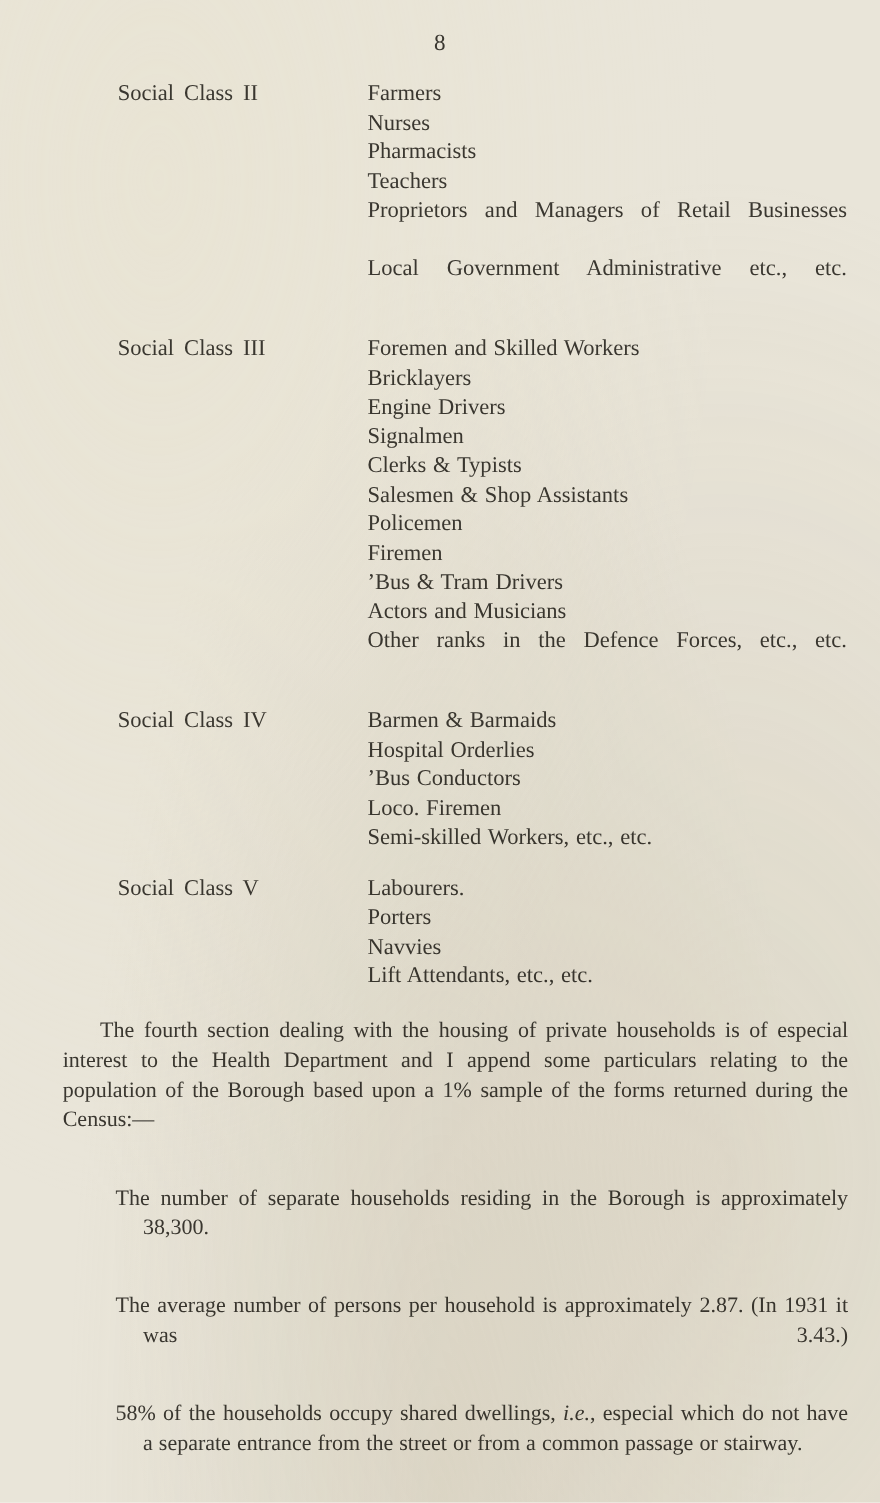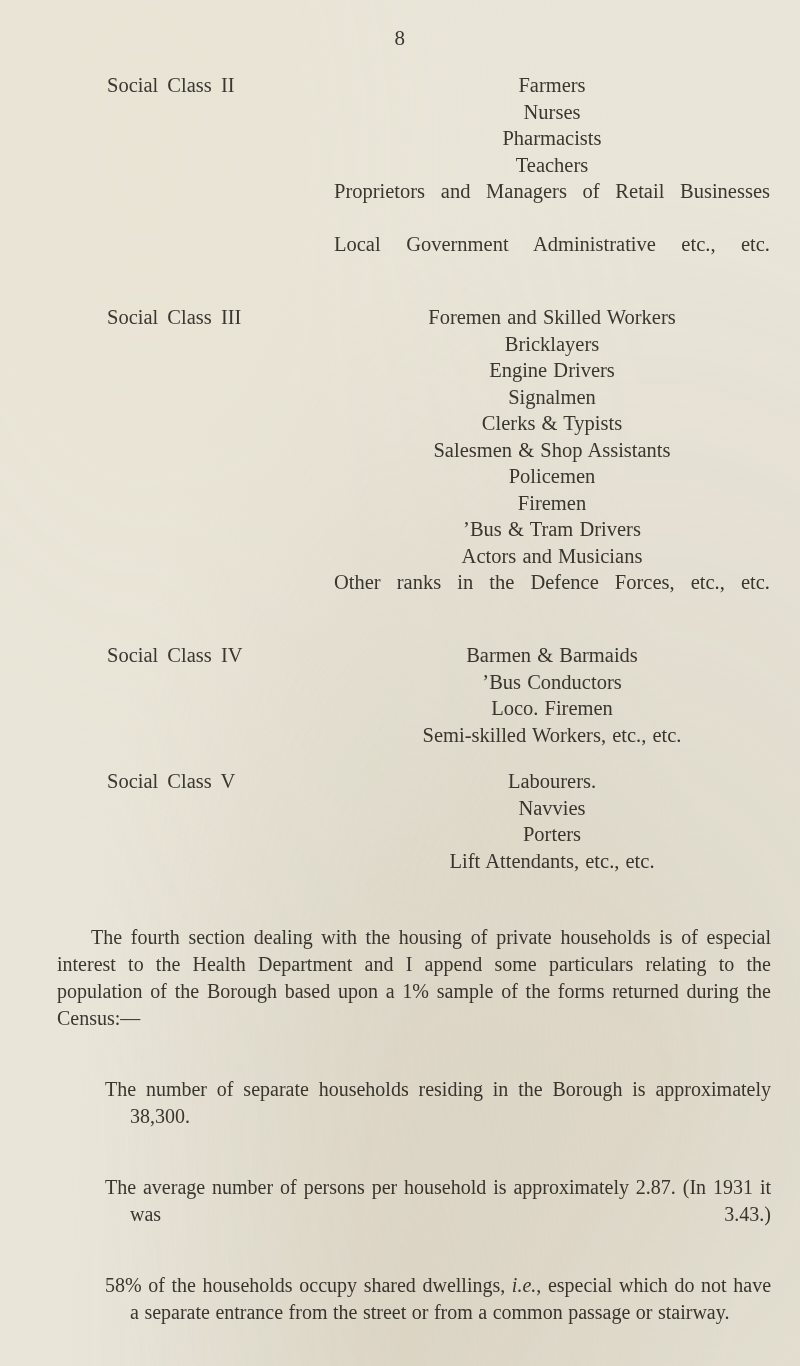--- a/index.html
+++ b/index.html
@@ -72,21 +72,21 @@
   }
   .item {
     text-align: justify;
     text-justify: inter-word;
     padding-left: 22px;
     text-indent: -22px;
     word-spacing: 1px;
   }
   
   .item.nowrap {
-    text-align: center;
+    text-align: left;
   }
   .item.wrapped {
     text-align: justify;
   }
   .item.wrapped::after {
     content: "";
     display: inline-block;
     width: 100%;
   }
 
@@ -164,32 +164,33 @@
         <div class="item nowrap">’Bus &amp; Tram Drivers</div>
         <div class="item nowrap">Actors and Musicians</div>
         <div class="item wrapped">Other ranks in the Defence Forces, etc., etc.</div>
       </div>
     </div>
 
     <div class="class-row" style="margin-top:8px;">
       <div class="class-label">Social Class   IV</div>
       <div class="class-items">
         <div class="item nowrap">Barmen &amp; Barmaids</div>
+        <div class="item nowrap">Hospital Orderlies</div>
         <div class="item nowrap">’Bus Conductors</div>
         <div class="item nowrap">Loco. Firemen</div>
         <div class="item nowrap">Semi-skilled Workers, etc., etc.</div>
       </div>
     </div>
 
     <div class="class-row">
       <div class="class-label">Social Class   V</div>
       <div class="class-items">
         <div class="item nowrap">Labourers.</div>
+        <div class="item nowrap">Porters</div>
         <div class="item nowrap">Navvies</div>
-        <div class="item nowrap">Porters</div>
         <div class="item nowrap">Lift Attendants, etc., etc.</div>
       </div>
     </div>
 
   </div>
 
   <div class="prose" style="top:924px;">
     <p class="flow">The fourth section dealing with the housing of private households is of especial interest to the Health Department and I append some particulars relating to the population of the Borough based upon a 1% sample of the forms returned during the Census:—</p>
 
     <p class="indented">The number of separate households residing in the Borough is approximately 38,300.</p>

